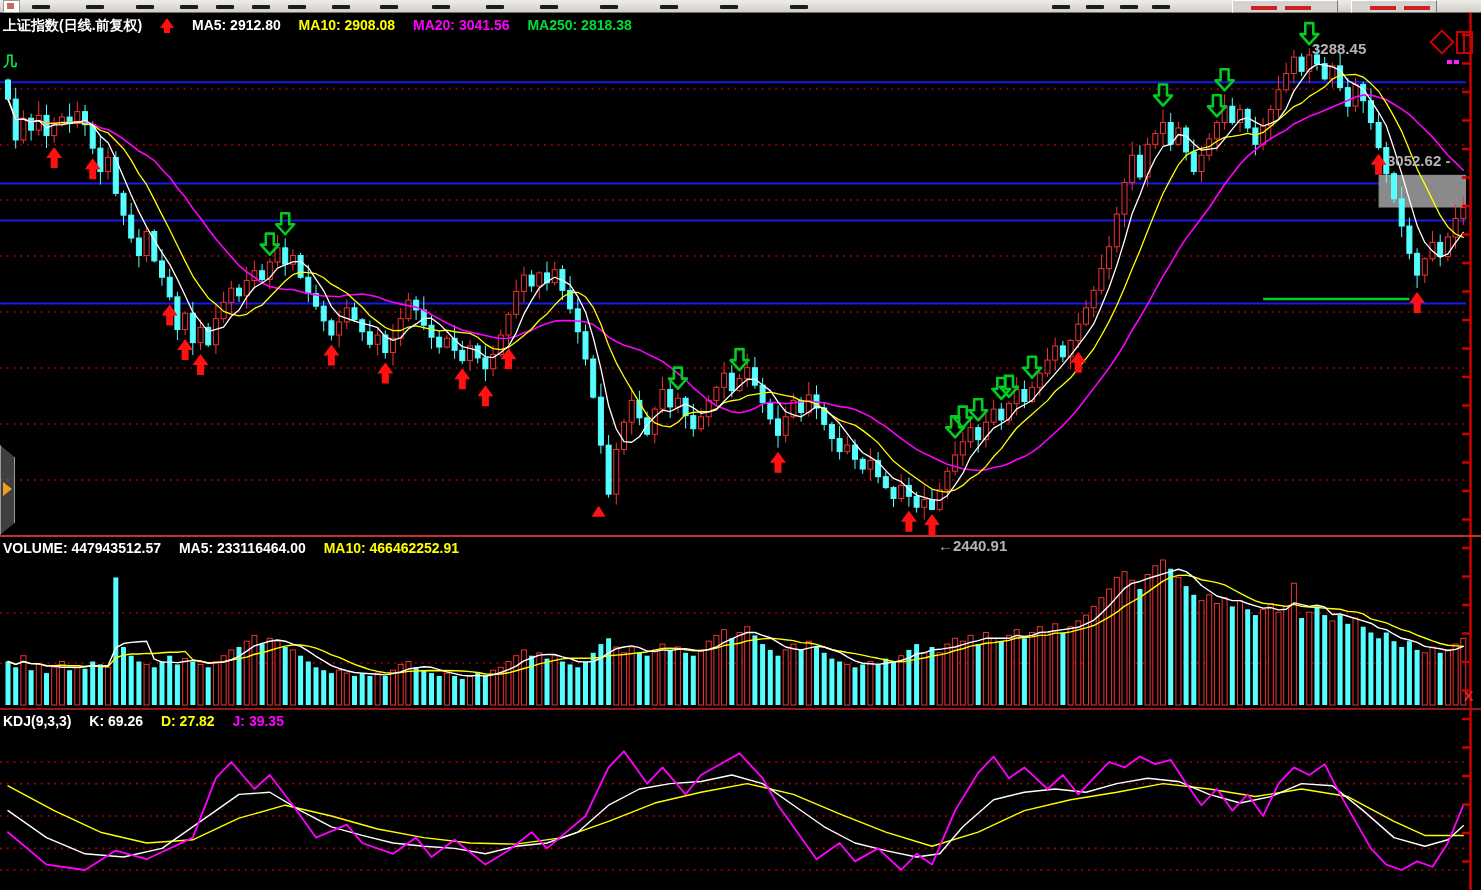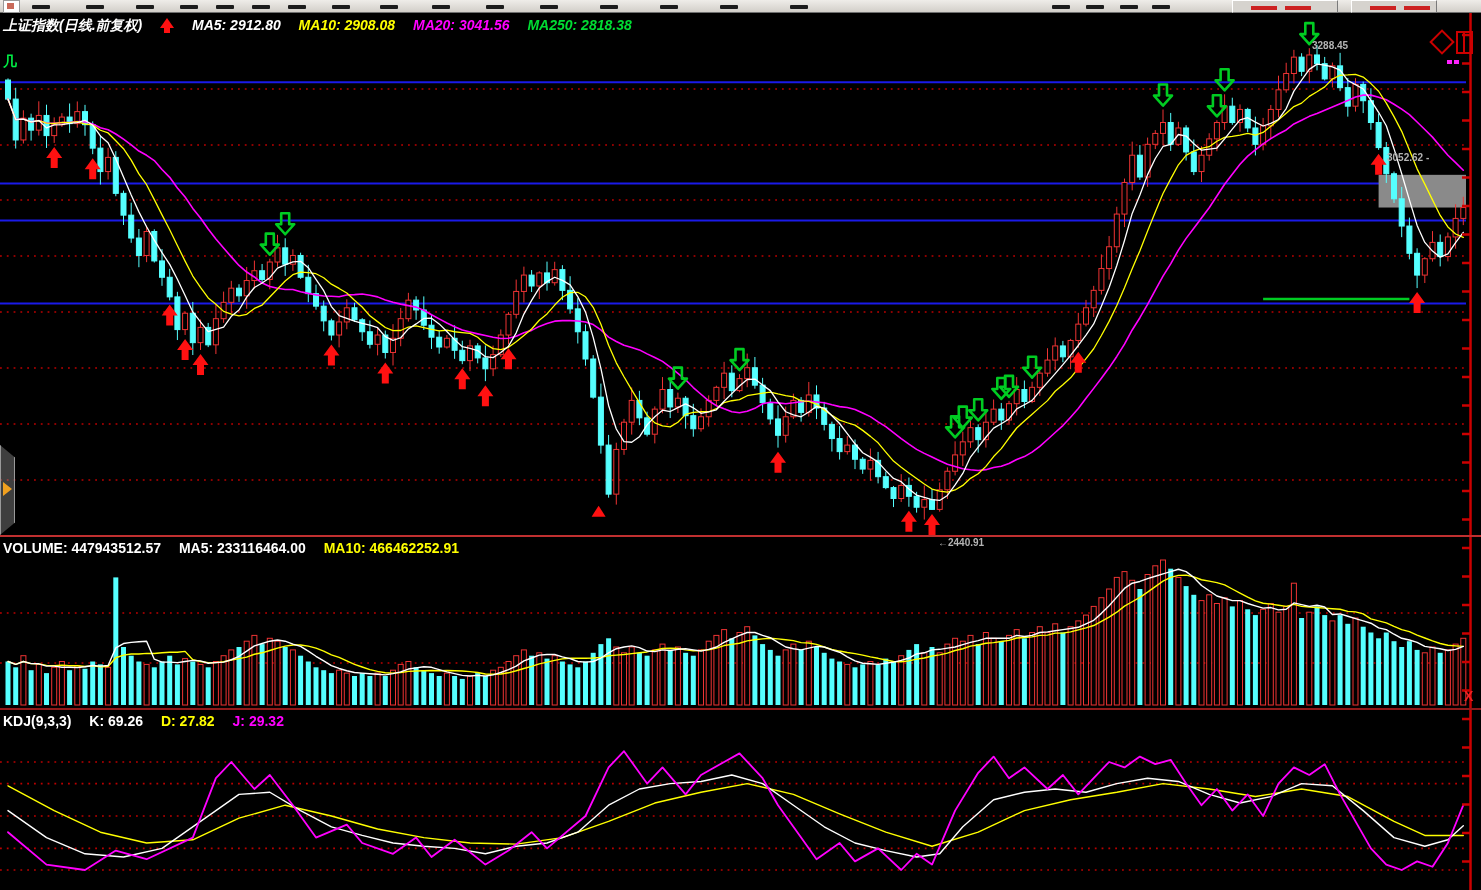--- a/index.html
+++ b/index.html
@@ -12,21 +12,21 @@
   .app-icon{position:absolute;left:3px;top:0;width:15px;height:11px;background:#fff;
     border:1px solid #9a9a9a;}
   .app-icon::after{content:"";position:absolute;left:3px;top:2px;width:7px;height:6px;background:#c96a5a;}
   .red-btn{position:absolute;top:0;height:11px;background:#d6d3ce;
     border-left:1px solid #fff;border-top:1px solid #fff;
     border-right:1px solid #7a7a7a;border-bottom:1px solid #7a7a7a;}
   .red-btn i{position:absolute;bottom:2px;height:4px;background:#cc2222;}
   
   .hdr{position:absolute;font-size:14px;font-weight:bold;white-space:nowrap;letter-spacing:0px;}
   .hdr span{margin-right:14px;}
-  .glabel{position:absolute;color:#b4b4b4;font-size:10px;font-weight:bold;white-space:nowrap;}
+  .glabel{position:absolute;color:#b4b4b4;font-size:15px;font-weight:bold;white-space:nowrap;}
   .w{color:#fff}.y{color:#ffff00}.m{color:#ff00ff}.g{color:#00dd33}
   svg{position:absolute;left:0;top:0;}
   
   .up-arr{display:inline-block;width:0;height:0;border-left:7px solid transparent;
     border-right:7px solid transparent;border-bottom:10px solid #ff1111;position:relative;top:-2px;}
   .up-arr::after{content:"";position:absolute;left:-3px;top:10px;width:6px;height:5px;background:#ff1111;}
   
   .diamond{position:absolute;width:14px;height:14px;border:2px solid #cc0000;transform:rotate(45deg);}
   .winrect{position:absolute;width:13px;height:19px;border:2px solid #cc0000;}
   .winrect::after{content:"";position:absolute;left:5px;top:0;width:2px;height:19px;background:#cc0000;}
@@ -764,21 +764,21 @@
     <line x1="1462" y1="747.5" x2="1470.5" y2="747.5" stroke="#cc0000" stroke-width="2.5"></line>
     <line x1="1462" y1="776" x2="1470.5" y2="776" stroke="#cc0000" stroke-width="2.5"></line>
     <line x1="1462" y1="804.5" x2="1470.5" y2="804.5" stroke="#cc0000" stroke-width="2.5"></line>
     <line x1="1462" y1="833" x2="1470.5" y2="833" stroke="#cc0000" stroke-width="2.5"></line>
     <line x1="1462" y1="861.5" x2="1470.5" y2="861.5" stroke="#cc0000" stroke-width="2.5"></line>
   </svg>
 
 <div class="sep" style="top:535px;height:2px;background:#c03030;"></div>
 <div class="sep" style="top:708px;height:2px;background:#8f1a1a;"></div>
 
-<div class="hdr" style="left:3px;top:17px;font-style:italic;">
+<div class="hdr" style="left:3px;top:17px;">
   <span class="w">上证指数(日线.前复权)</span>
   <span class="up-arr"></span>
   <span class="w">MA5: 2912.80</span>
   <span class="y">MA10: 2908.08</span>
   <span class="m">MA20: 3041.56</span>
   <span class="g">MA250: 2818.38</span>
 </div>
 <div class="glabel" style="left:3px;top:53px;color:#00ee44;font-size:14px;">几</div>
 
 <div class="glabel" style="left:1312px;top:40px;">3288.45</div>
@@ -794,18 +794,18 @@
   <span class="w">VOLUME: 447943512.57</span>
   <span class="w">MA5: 233116464.00</span>
   <span class="y">MA10: 466462252.91</span>
 </div>
 <div class="glabel" style="left:1464px;top:688px;color:#ee2222;font-size:14px;">X</div>
 
 <div class="hdr" style="left:3px;top:713px;">
   <span class="w">KDJ(9,3,3)</span>
   <span class="w">K: 69.26</span>
   <span class="y">D: 27.82</span>
-  <span class="m">J: 29.32</span>
+  <span class="m">J: 39.35</span>
 </div>
 
 <div class="handle">
   <span class="tri"></span>
 </div>
 
 </body></html>

